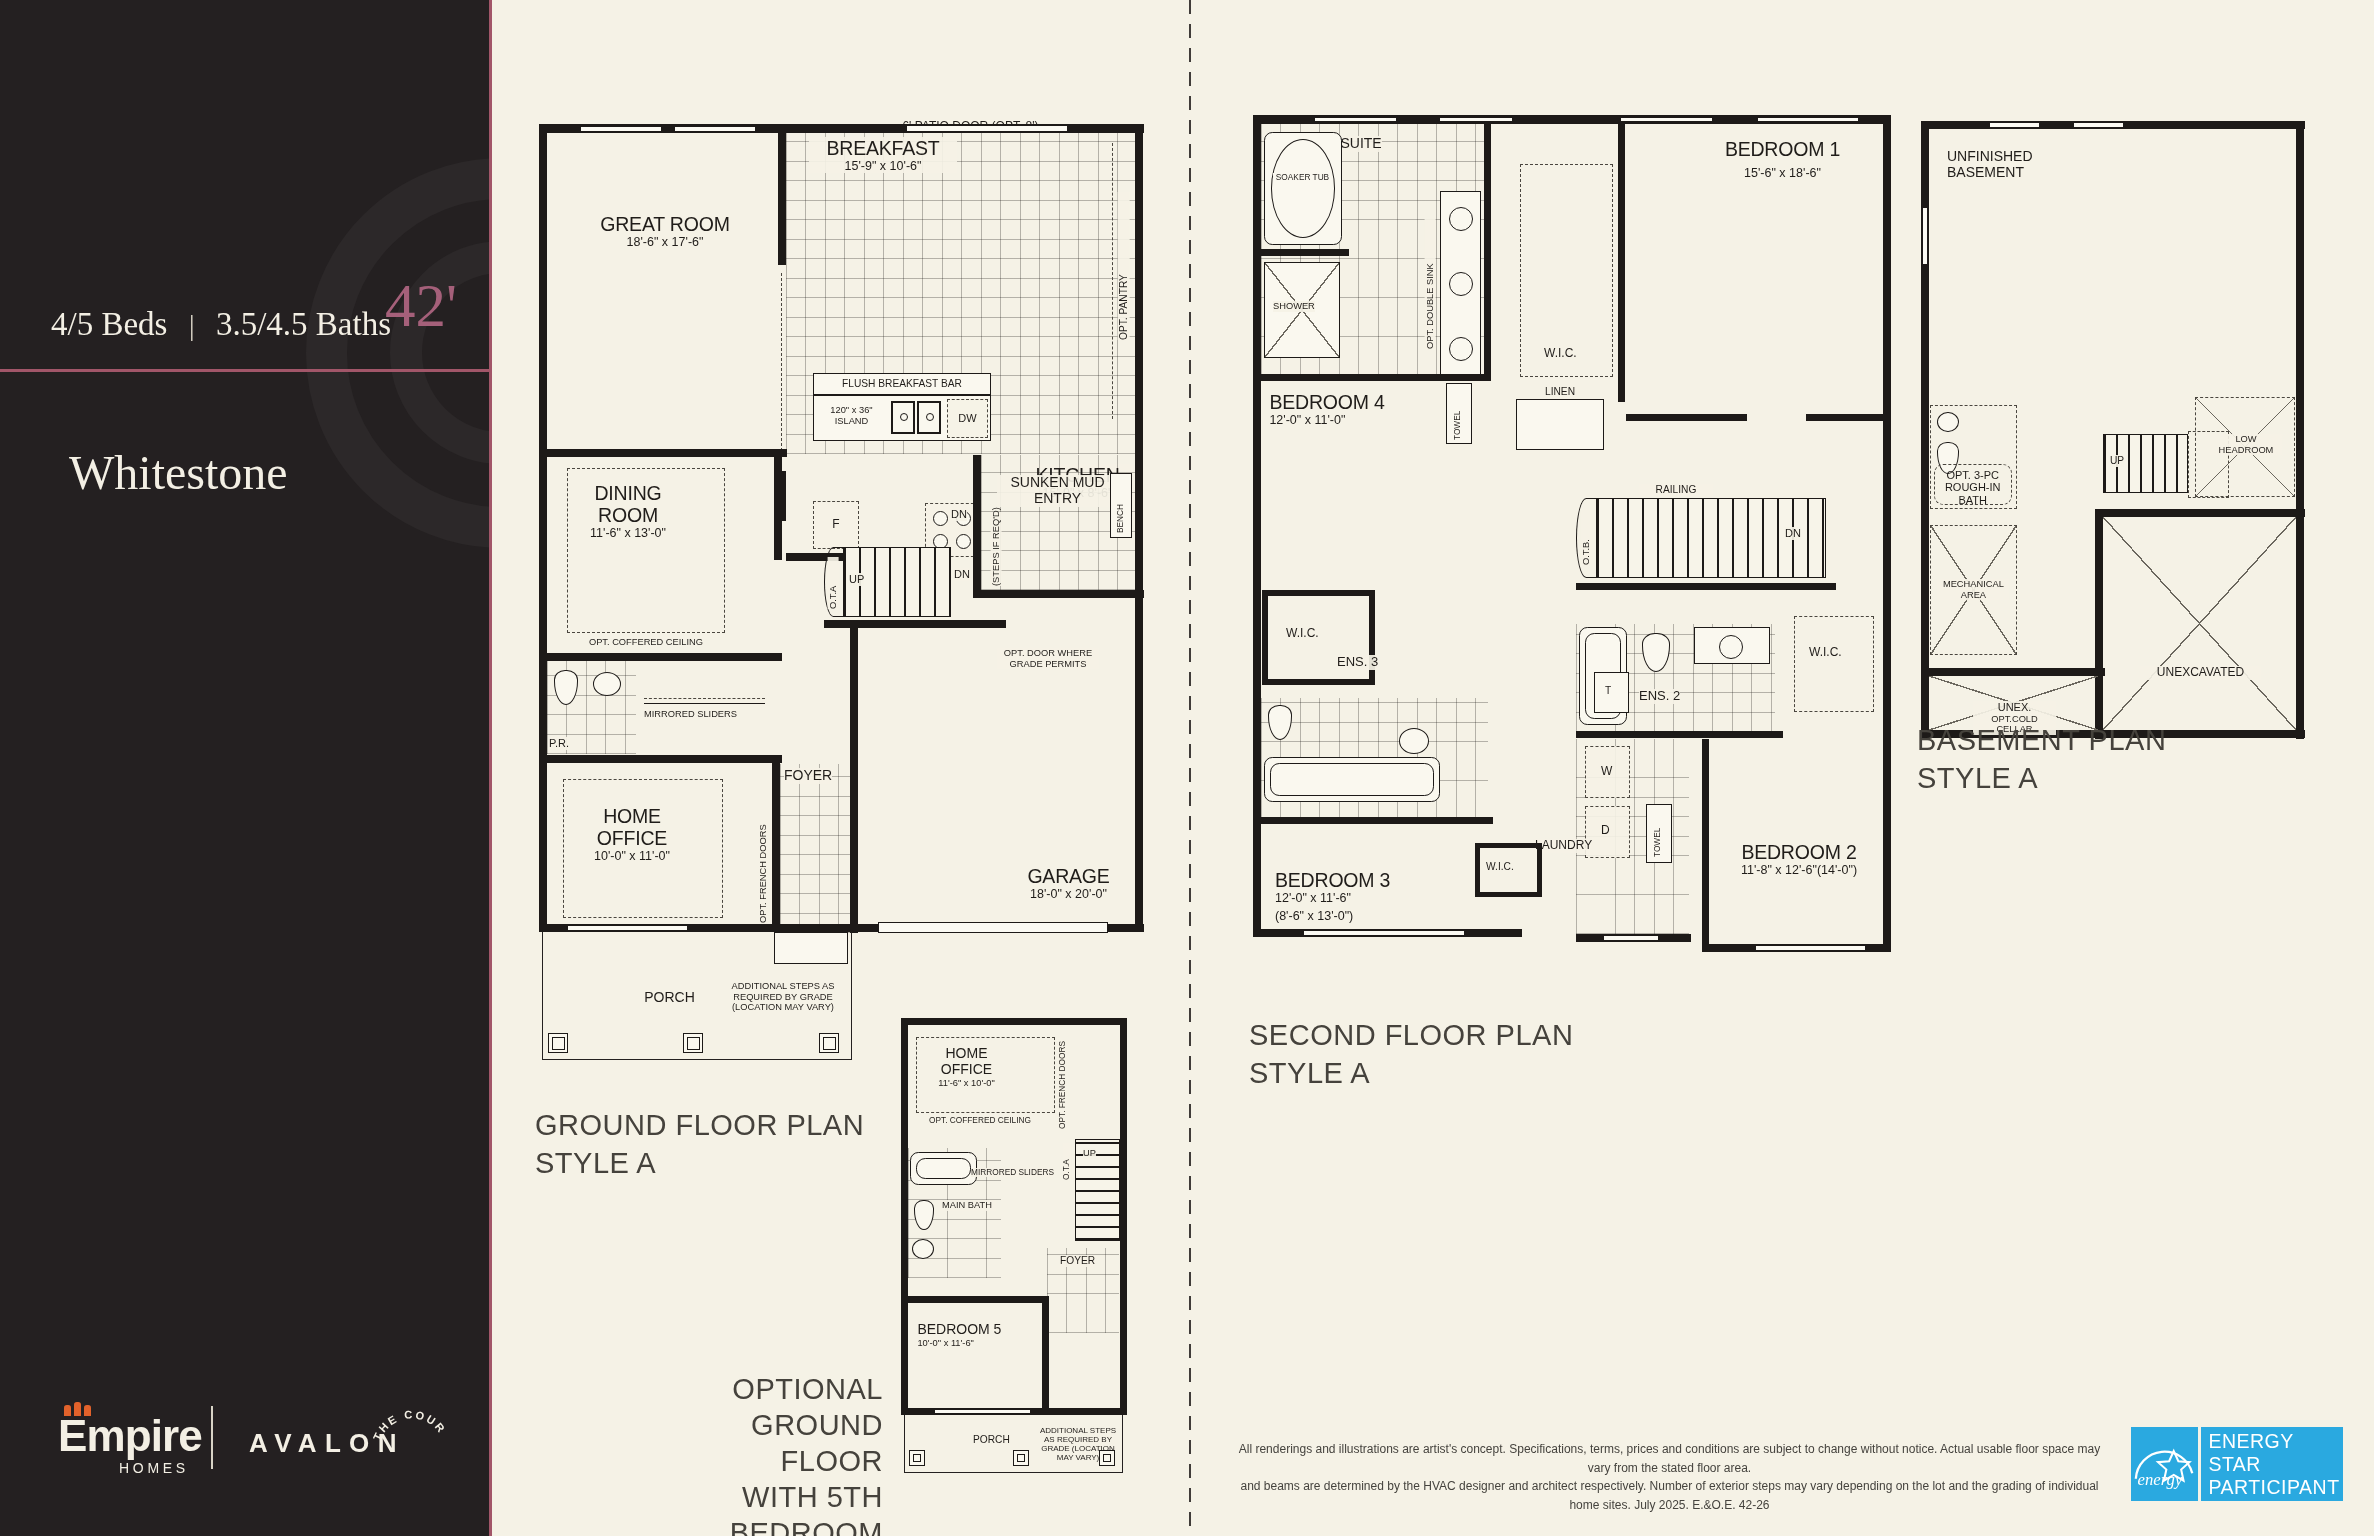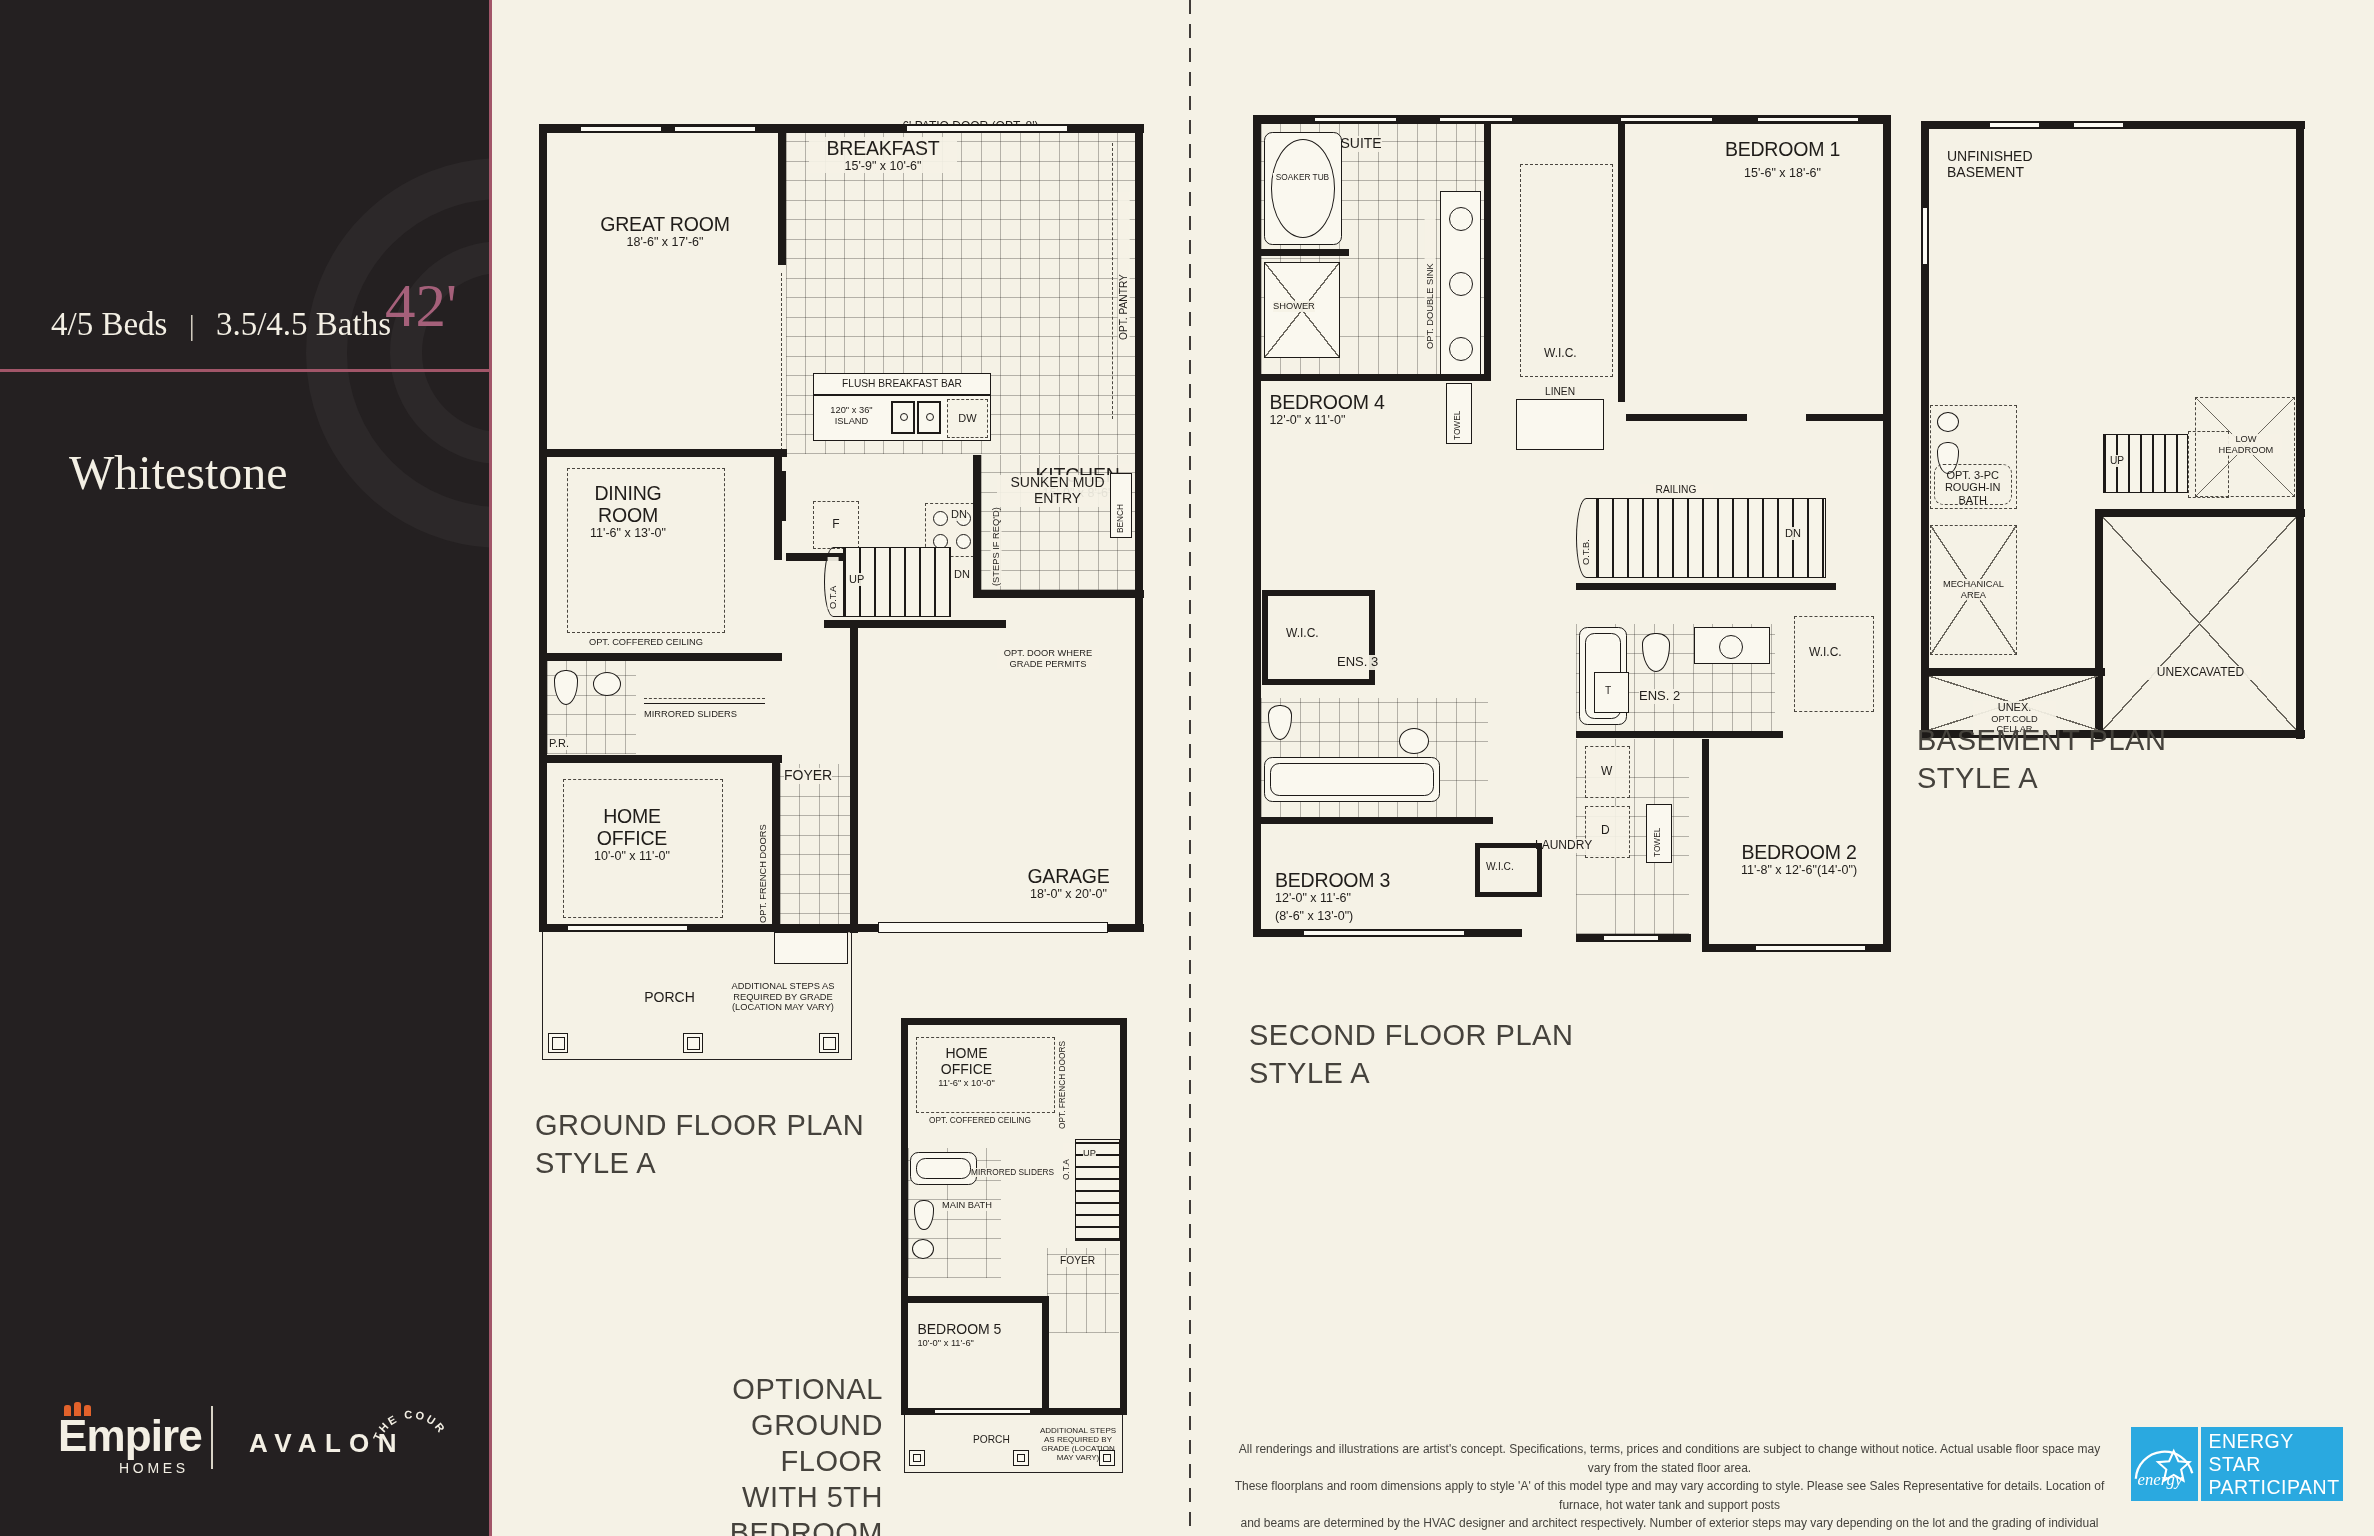--- a/index.html
+++ b/index.html
@@ -410,21 +410,20 @@
     </div>
   </div>
 
   <div class="A title" style="left:1917px;top:721px;">
     <div>BASEMENT PLAN</div>
     <div>STYLE A</div>
   </div>
 
   <div class="A c" style="left:1229px;top:1440px;width:881px;font-size:12px;line-height:18.6px;color:#45433e;">
     <div>All renderings and illustrations are artist's concept. Specifications, terms, prices and conditions are subject to change without notice. Actual usable floor space may vary from the stated floor area.</div>
-    <div>These floorplans and room dimensions apply to style 'A' of this model type and may vary according to style. Please see Sales Representative for details. Location of furnace, hot water tank and support posts</div>
     <div>and beams are determined by the HVAC designer and architect respectively. Number of exterior steps may vary depending on the lot and the grading of individual home sites. July 2025. E.&amp;O.E. 42-26</div>
   </div>
 
   <div class="A" style="left:2131px;top:1427px;width:211px;height:74px;">
     <div class="A" style="left:0;top:0;width:67px;height:74px;background:#2aa9e0;">
       <svg width="67" height="74" viewBox="0 0 72 80">
         <path d="M5 56 A31 31 0 0 1 66 50" fill="none" stroke="#ffffff" stroke-width="2.5"></path>
         <path d="M46 26 l5 11 12 1 -9 8 2.6 12 -10.6-6.3 -10.6 6.3 2.6-12 -9-8 12-1 z" fill="none" stroke="#ffffff" stroke-width="2.2"></path>
       </svg>
       <div class="A serif" style="left:6.5px;top:43px;font-size:16.7px;font-style:italic;color:#fff;">energy</div>

